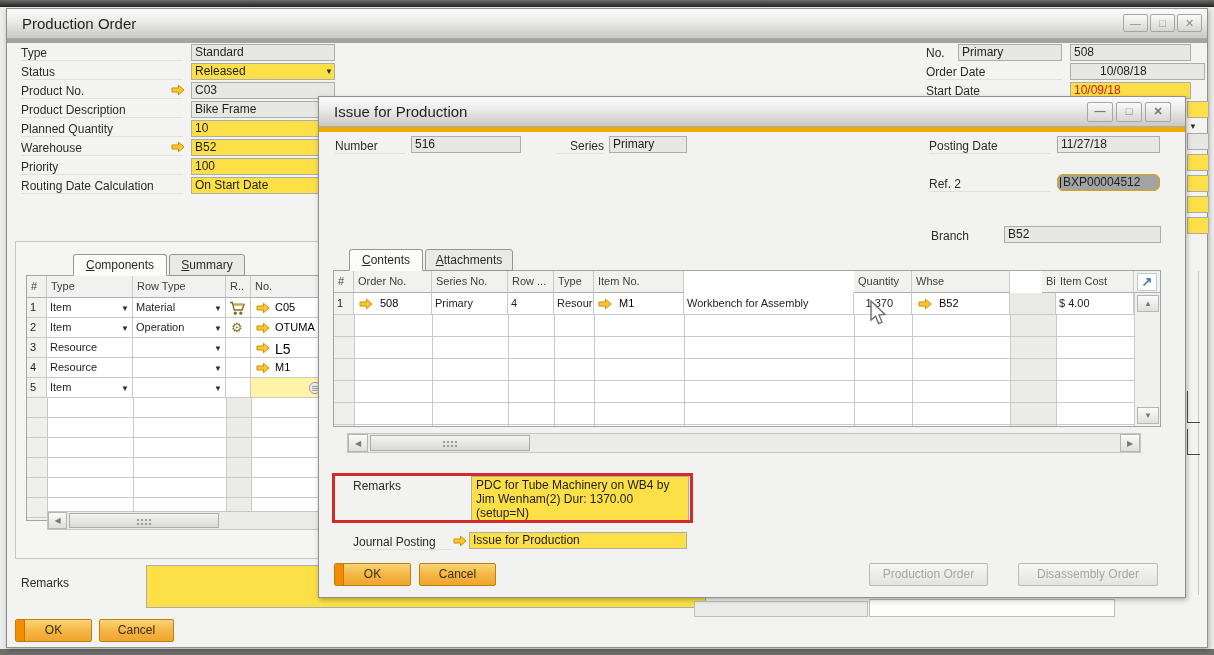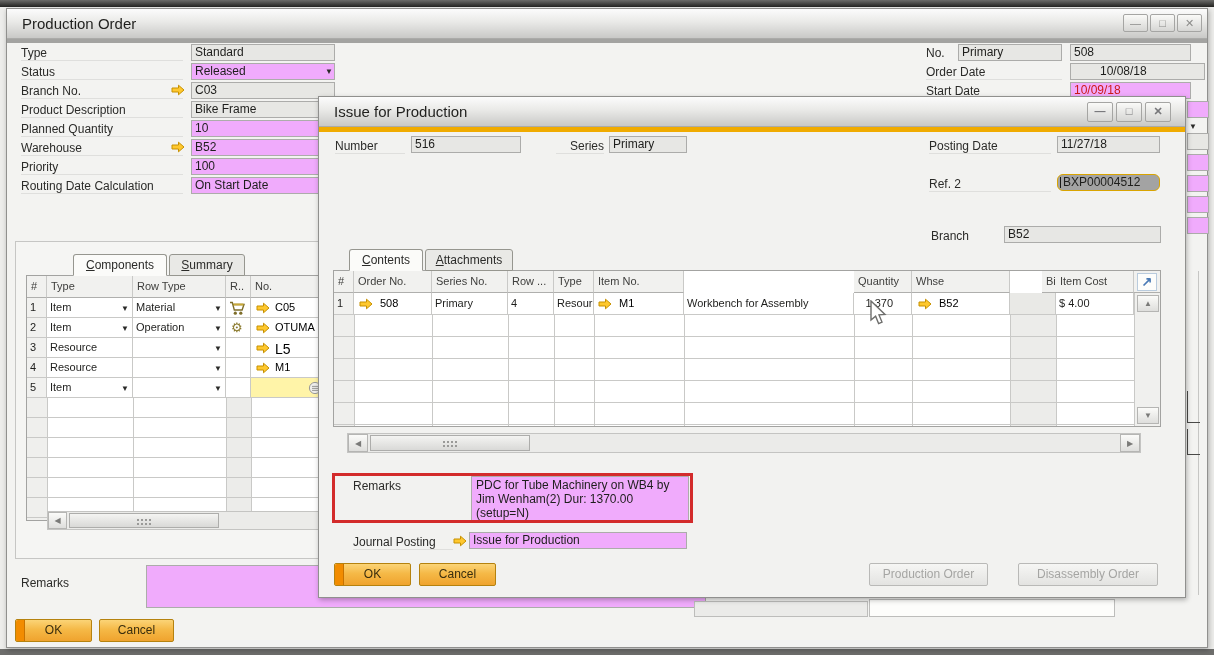--- a/index.html
+++ b/index.html
@@ -18,21 +18,21 @@
   .title { position:absolute; left:15px; top:6px; font-size:15px; color:#1F1F1D; white-space:nowrap; }
   .winbtn { position:absolute; top:5px; width:25px; height:18px; background:linear-gradient(#FAFAF8,#D6D6D4);
     border:1px solid #A5A5A3; border-radius:2px; color:#8C8C8A; font-size:11px; line-height:16px; text-align:center; }
   .dlg .winbtn { top:5px; height:20px; color:#77777A; font-weight:bold; }
   .accent { position:absolute; left:0; right:0; top:30px; height:5px; background:#F0AB00; }
   .sep { position:absolute; left:0; right:0; top:30px; height:4px; background:#A3A3A1; }
 
   
   .lbl { position:absolute; height:15px; font-size:12px; color:#2B2B29; white-space:nowrap;
     border-bottom:1px solid #DFDFDD; }
-  .fld { position:absolute; height:17px; background:#f0abfc; border:1px solid #ACACAA; font-size:12px;
+  .fld { position:absolute; height:17px; background:#fde047; border:1px solid #ACACAA; font-size:12px;
     color:#1E1E1C; line-height:15px; padding:0 3px; white-space:nowrap; overflow:hidden; }
   .ro  { background:#E7E7E4; }
   .ylw { background:#a3a3a3; border-color:#D9A400;border-radius:6px; }
   .red-text { color:#CC1A1A; }
   .ddv { position:absolute; font-size:8px; color:#2B2B29; }
   .caret { position:absolute; left:2px; top:2px; width:1px; height:11px; background:#1A1A18; }
 
   
   .tab { position:absolute; height:22px; font-size:12px; color:#2B2B29; text-align:center; line-height:20px;
     background:#E9E9E6; border:1px solid #96968F; border-radius:3px 3px 0 0; z-index:2; padding:0 8px; }
@@ -91,21 +91,21 @@
     </div>
     <div class="sep"></div>
 
     <div class="lbl" style="left:14px;top:37px;width:162px;">Type</div>
     <div class="fld ro" style="left:184px;top:35px;width:144px;">Standard</div>
 
     <div class="lbl" style="left:14px;top:56px;width:162px;">Status</div>
     <div class="fld" style="left:184px;top:54px;width:144px;">Released</div>
     <div class="ddv" style="left:318px;top:58px;">▼</div>
 
-    <div class="lbl" style="left:14px;top:75px;width:162px;">Branch No.</div>
+    <div class="lbl" style="left:14px;top:75px;width:162px;">Product No.</div>
     <svg class="ico" style="left:164px;top:75px;" width="14" height="12" viewBox="0 0 14 12">
         <path d="M1 4h6.5V1.2L13 6 7.5 10.8V8H1z" fill="#FFC82E" stroke="#C79100"></path>
       </svg>
     <div class="fld ro" style="left:184px;top:73px;width:144px;">C03</div>
 
     <div class="lbl" style="left:14px;top:94px;width:162px;">Product Description</div>
     <div class="fld ro" style="left:184px;top:92px;width:144px;">Bike Frame</div>
 
     <div class="lbl" style="left:14px;top:113px;width:162px;">Planned Quantity</div>
     <div class="fld" style="left:184px;top:111px;width:144px;">10</div>

